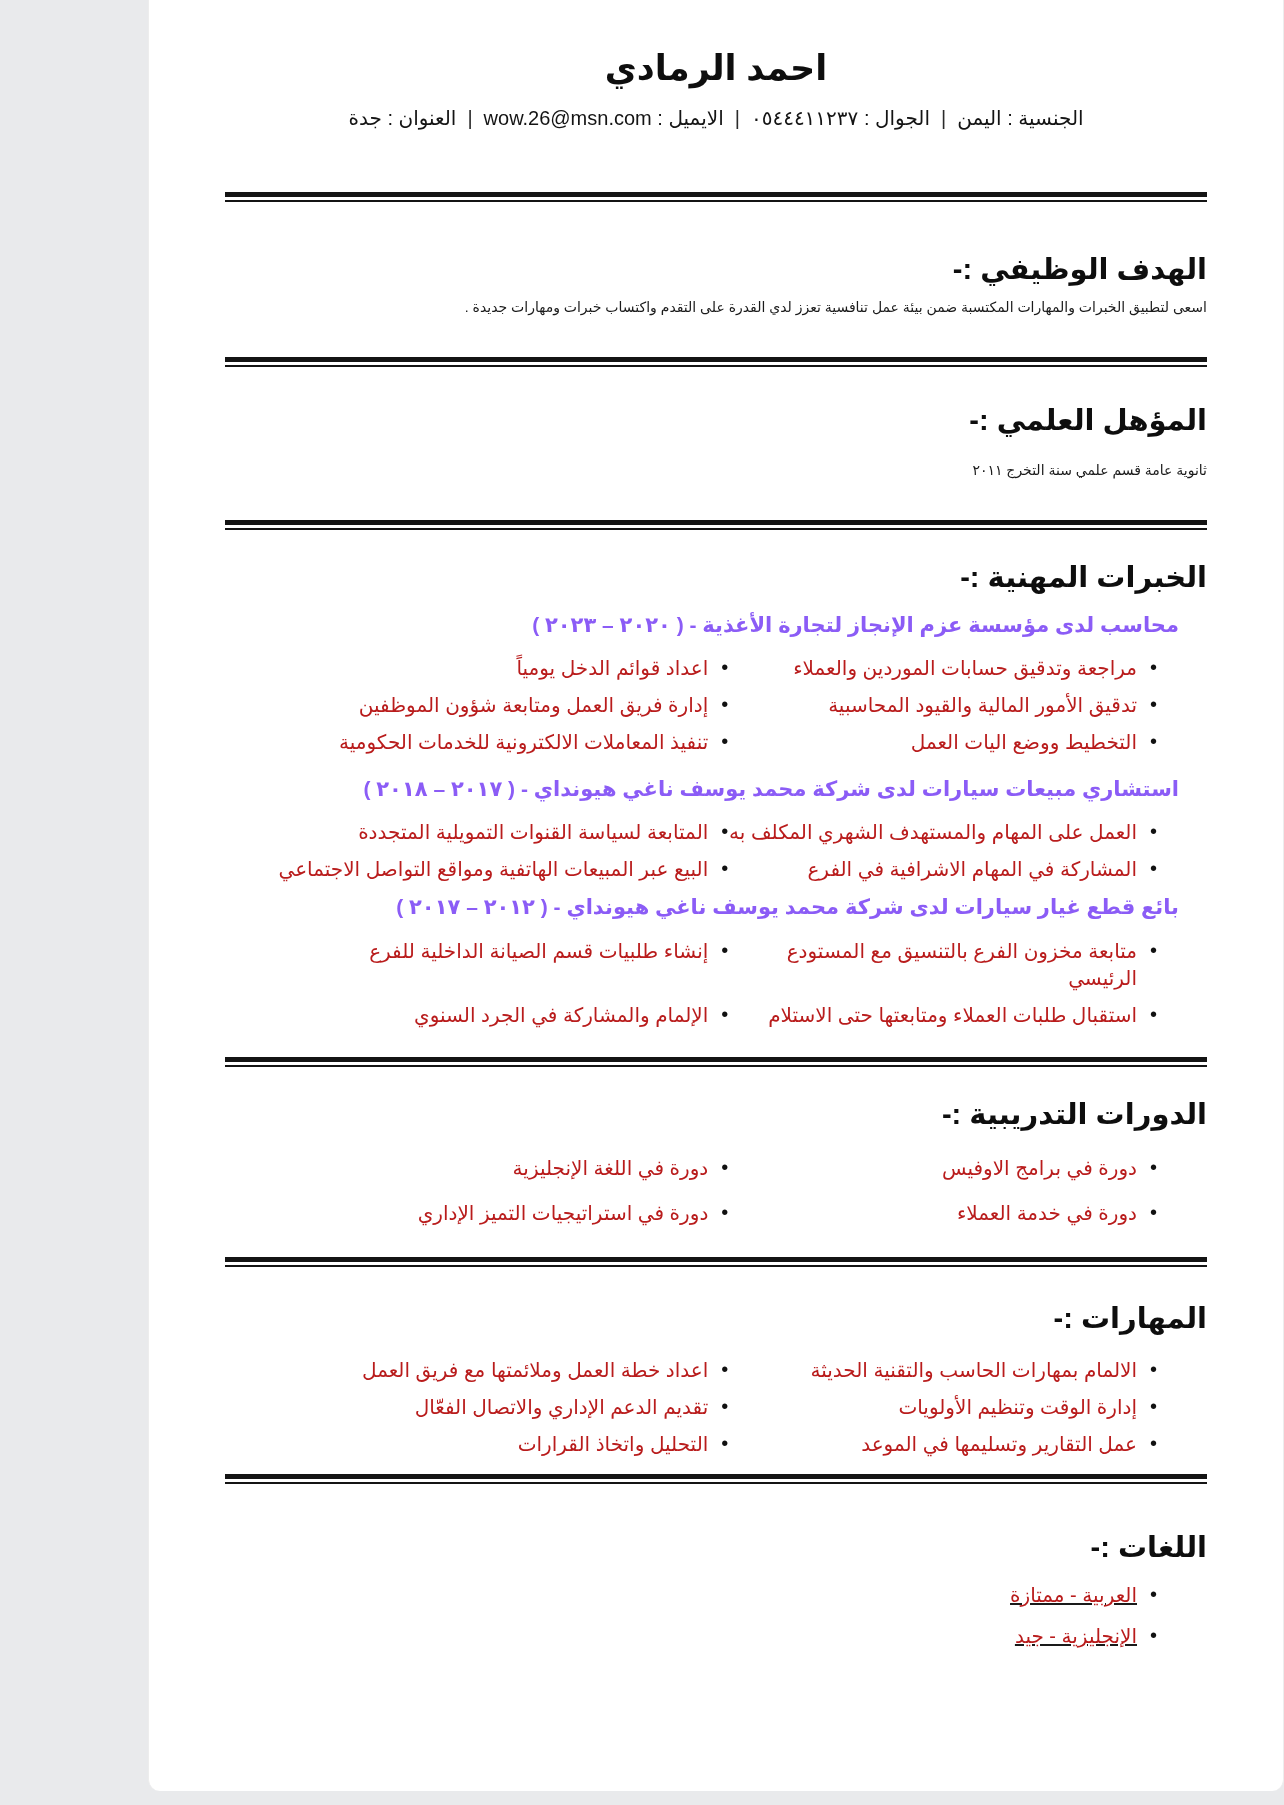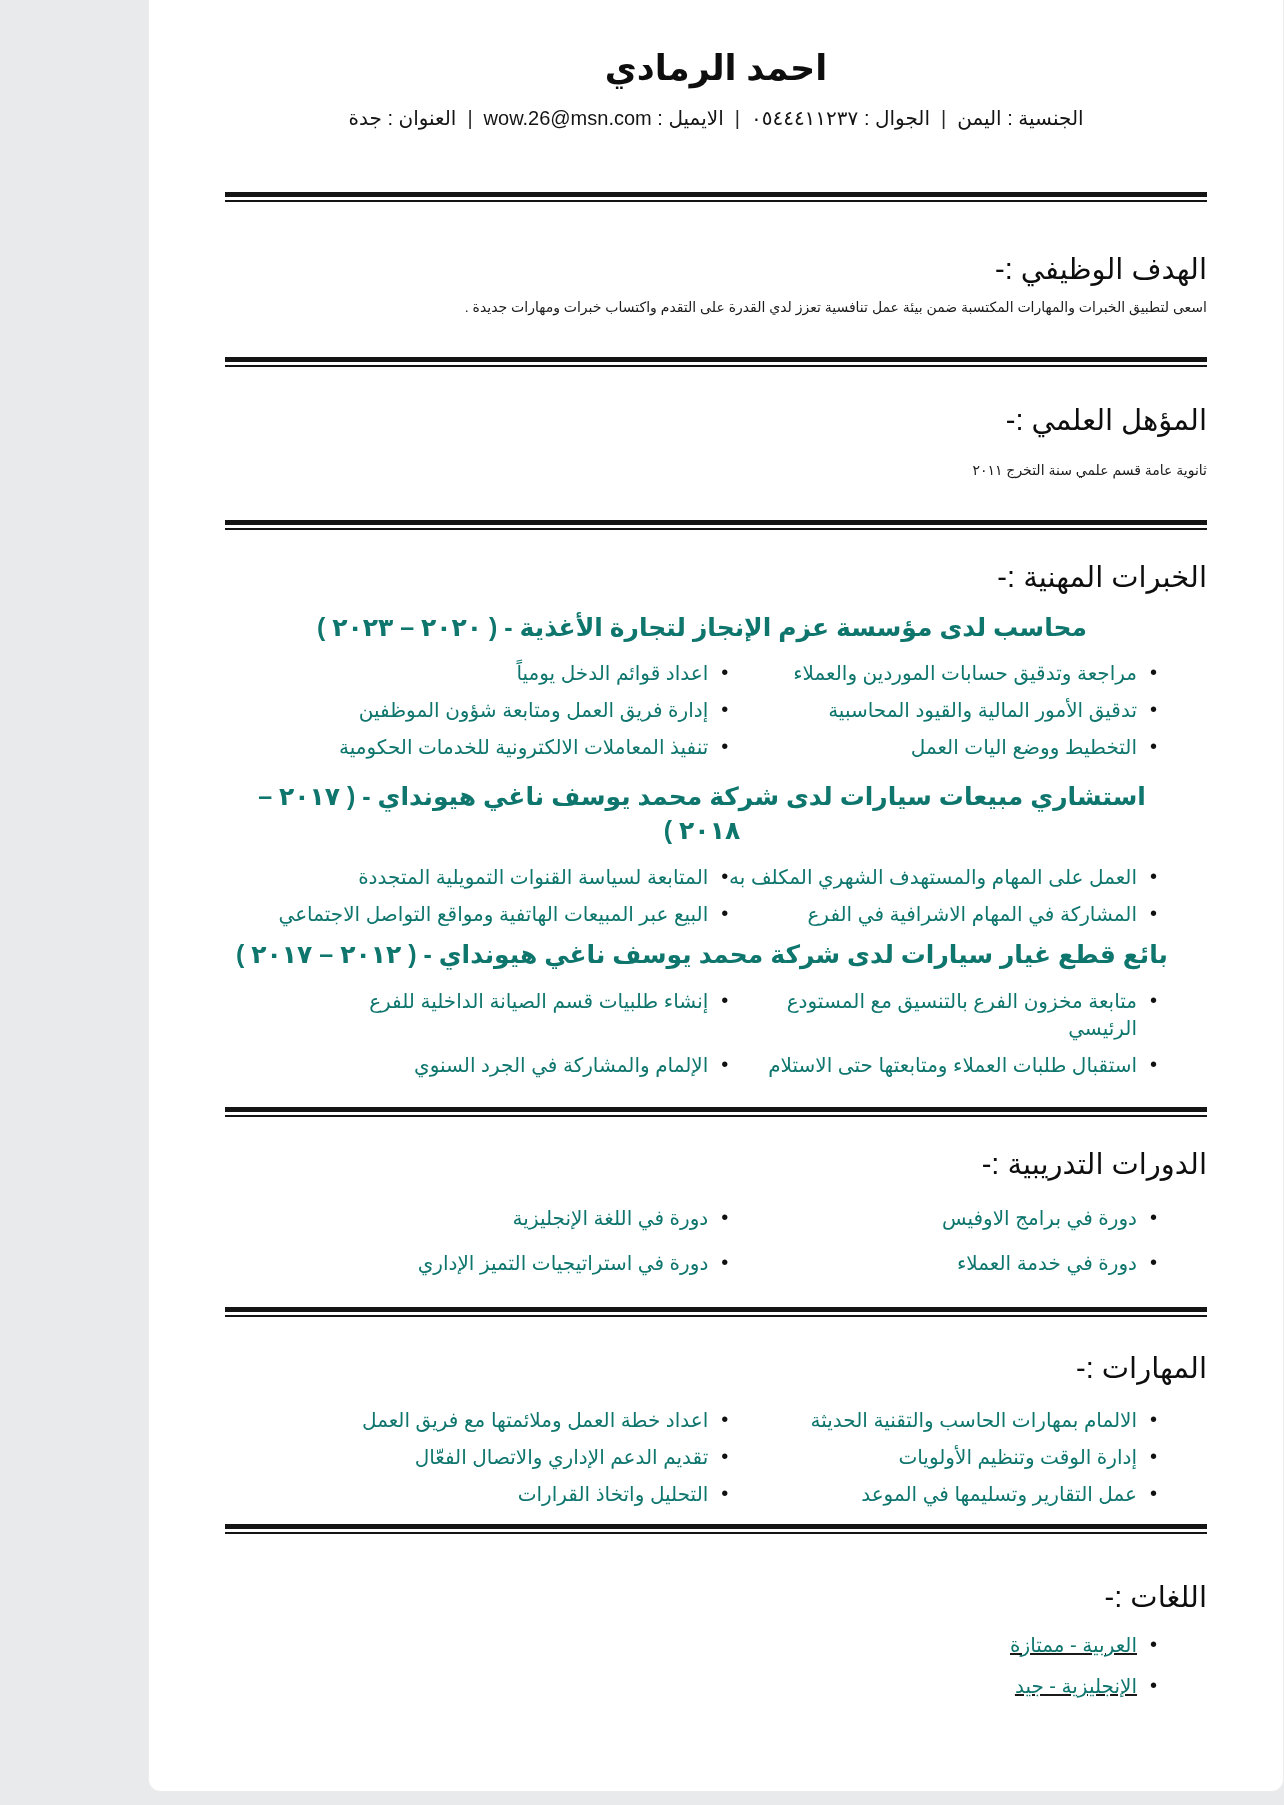--- a/index.html
+++ b/index.html
@@ -24,34 +24,34 @@
   .contact{margin-top:14px;display:flex;justify-content:center;align-items:center;font-size:20px;color:#141414;line-height:1.4;}
   .contact .ci{padding:0 11px;white-space:nowrap;}
   .sep::before{content:"|";color:#2a2a2a;font-size:20px;}
   
   .rule{font-size:0;line-height:0;}
   .rule .thick{height:5px;background:#141414;}
   .rule .thin{height:2px;background:#141414;margin-top:3px;}
   .r1{margin-top:60px;} .r2{margin-top:40px;} .r3{margin-top:40px;}
   .r4{margin-top:28px;} .r5{margin-top:30px;} .r6{margin-top:16px;}
   
-  h2.sec{font-size:29px;font-weight:400;text-align:right;color:#0e0e0e;line-height:1.45;}
+  h2.sec{font-size:29px;font-weight:700;text-align:right;color:#0e0e0e;line-height:1.45;}
   .sec-obj{margin-top:46px;} .sec-edu{margin-top:32px;} .sec-exp{margin-top:26px;}
   .sec-crs{margin-top:26px;} .sec-skl{margin-top:30px;} .sec-lng{margin-top:42px;}
   p.body{font-size:14px;line-height:1.38;text-align:right;color:#1a1a1a;}
   .obj-text{margin-top:8px;}
   .edu-text{margin-top:20px;}
   
-  h3.job{font-size:25px;font-weight:700;text-align:center;color:#0f766e;line-height:1.35;margin-right:28px;}
+  h3.job{font-size:21px;font-weight:700;text-align:right;color:#8b5cf6;line-height:1.35;margin-right:28px;}
   .j1{margin-top:12px;} .j2{margin-top:19px;} .j3{margin-top:10px;}
   .cols{display:grid;grid-template-columns:46% 54%;row-gap:10px;padding-right:50px;}
   .cols.exp{margin-top:16px;}
   .cols.crs{margin-top:20px;row-gap:18px;}
   .cols.skl{margin-top:18px;row-gap:10px;}
-  .b{position:relative;padding-right:20px;font-size:20px;font-weight:500;line-height:1.35;text-align:right;color:#0f766e;}
+  .b{position:relative;padding-right:20px;font-size:20px;font-weight:500;line-height:1.35;text-align:right;color:#b91c1c;}
   .b::before{content:"\2022";position:absolute;right:0;top:-1px;font-size:20px;color:#111;}
   
   .lang-list{margin-top:14px;padding-right:50px;width:46%;box-sizing:border-box;text-decoration:underline;}
   .lang-list .b{margin-bottom:14px;}
 </style>
 </head>
 <body>
 
 <div class="page">
 

